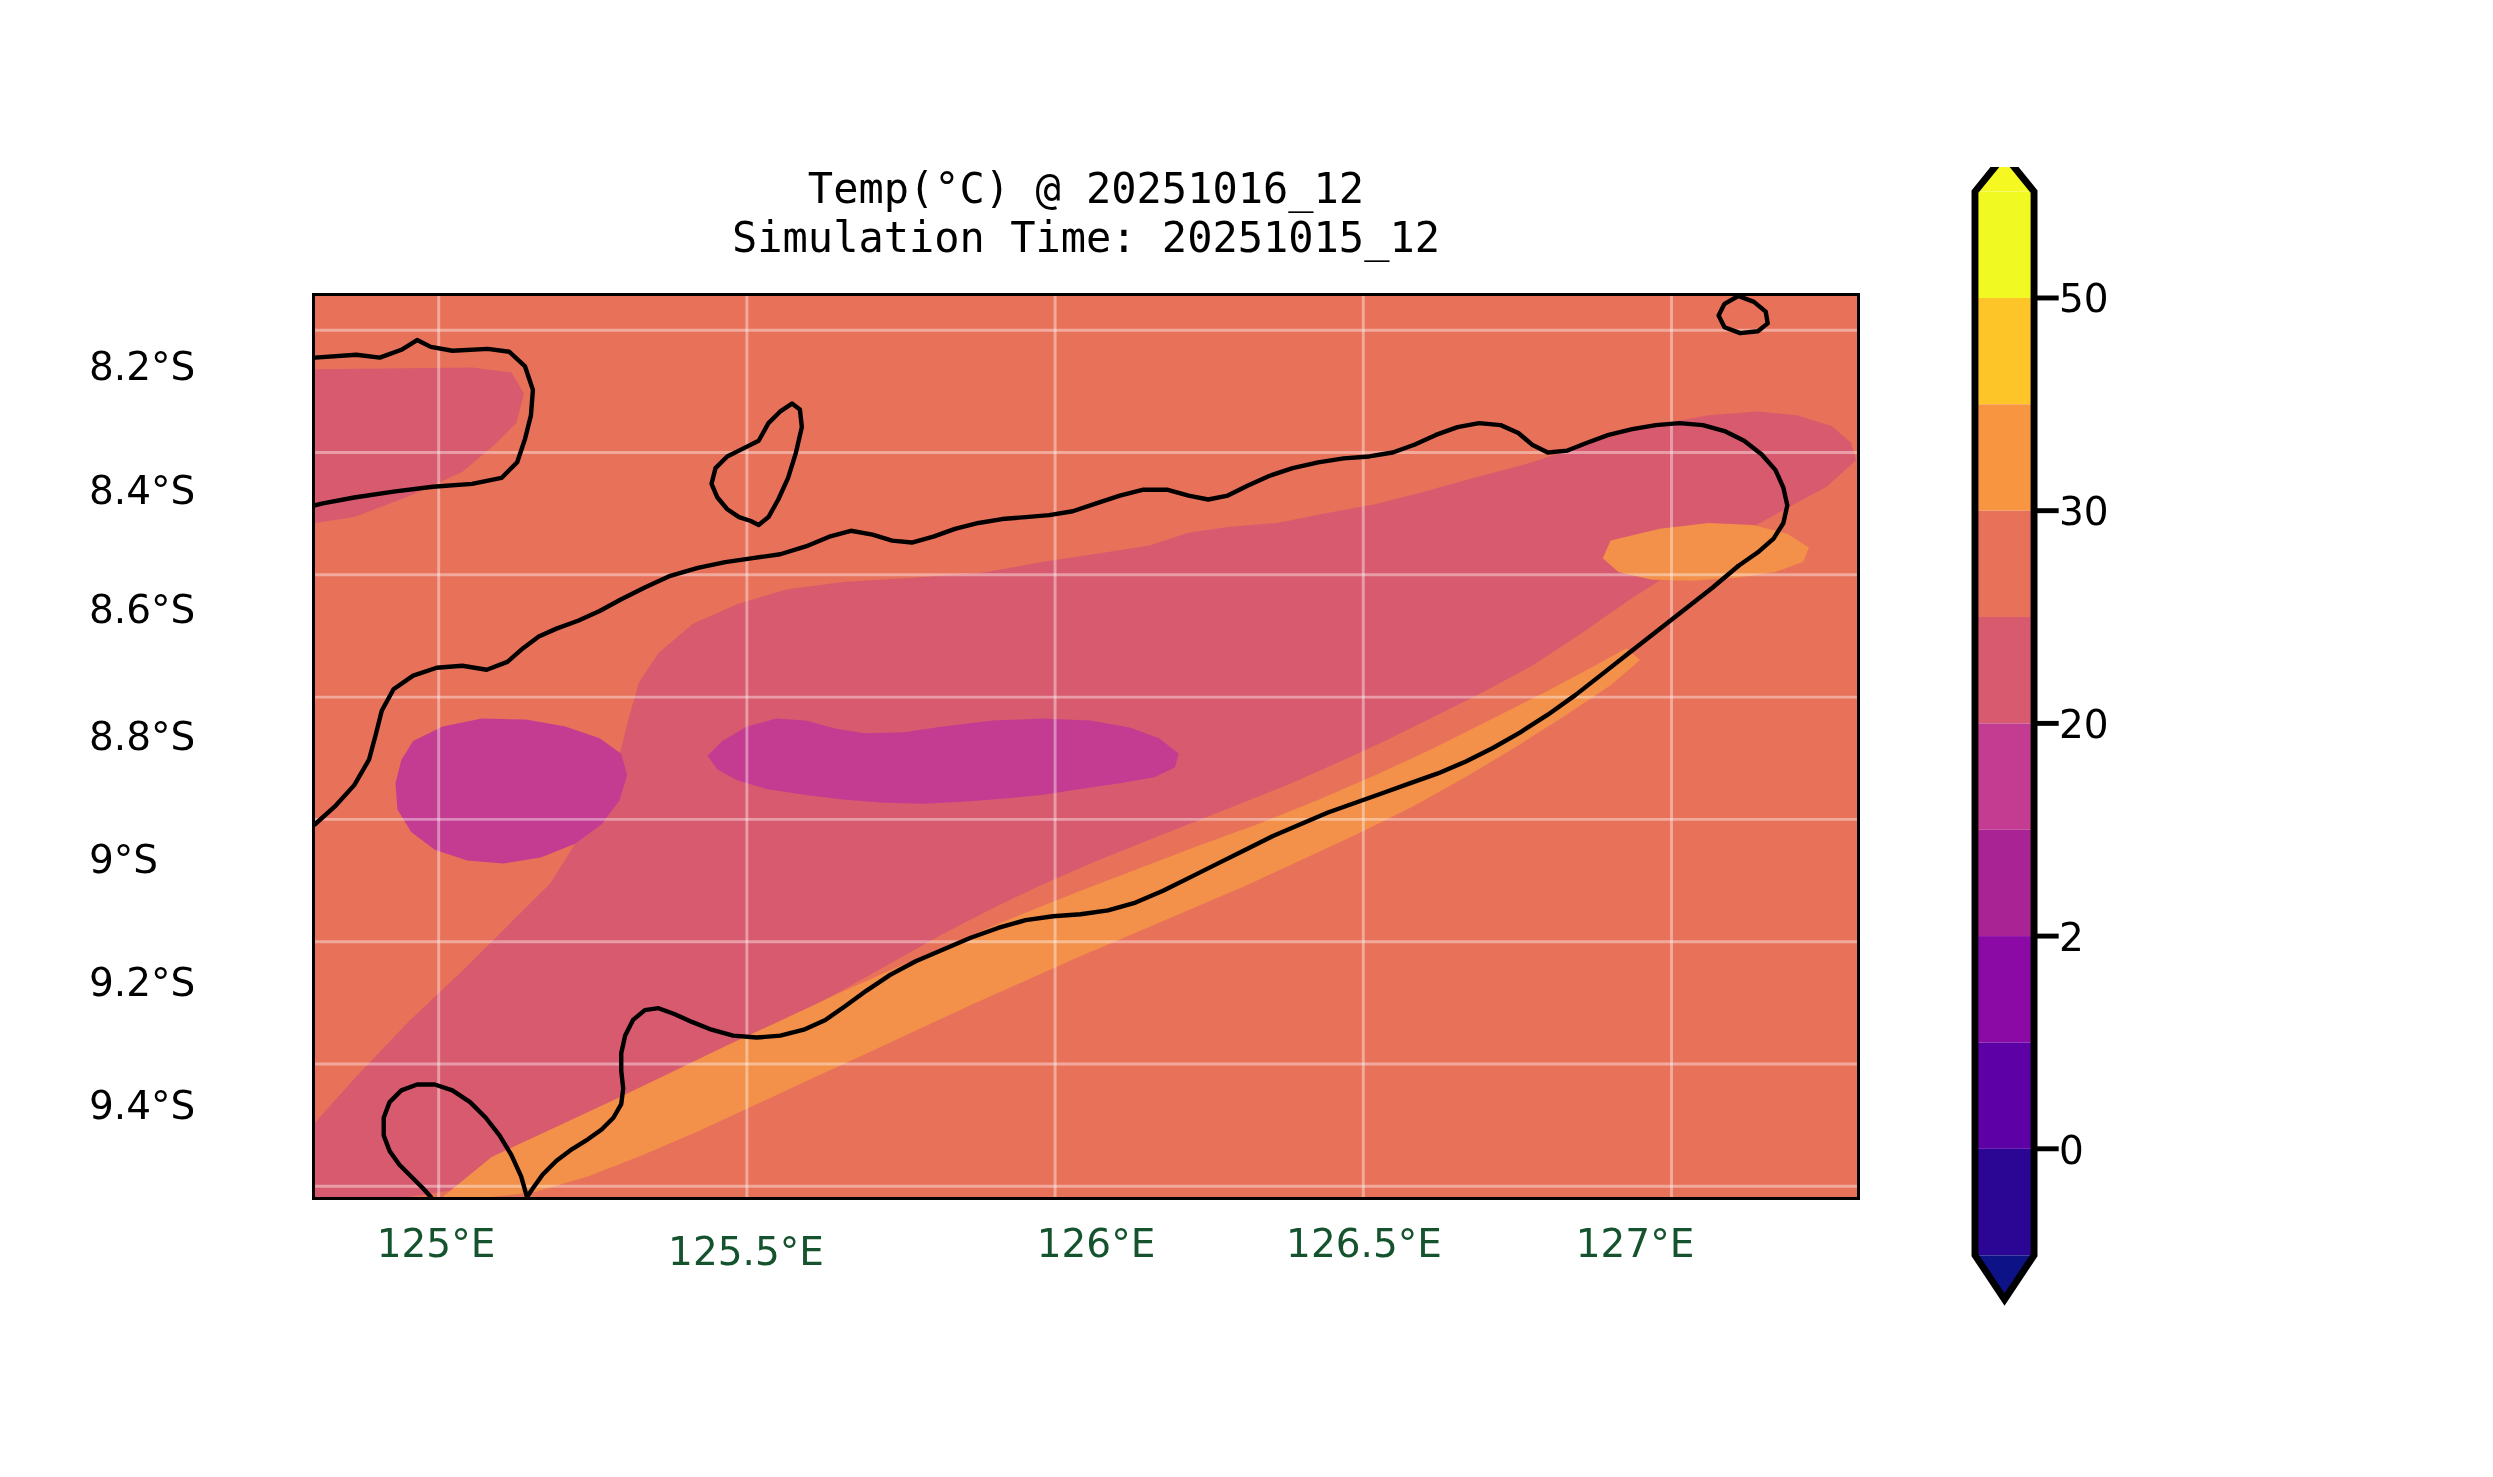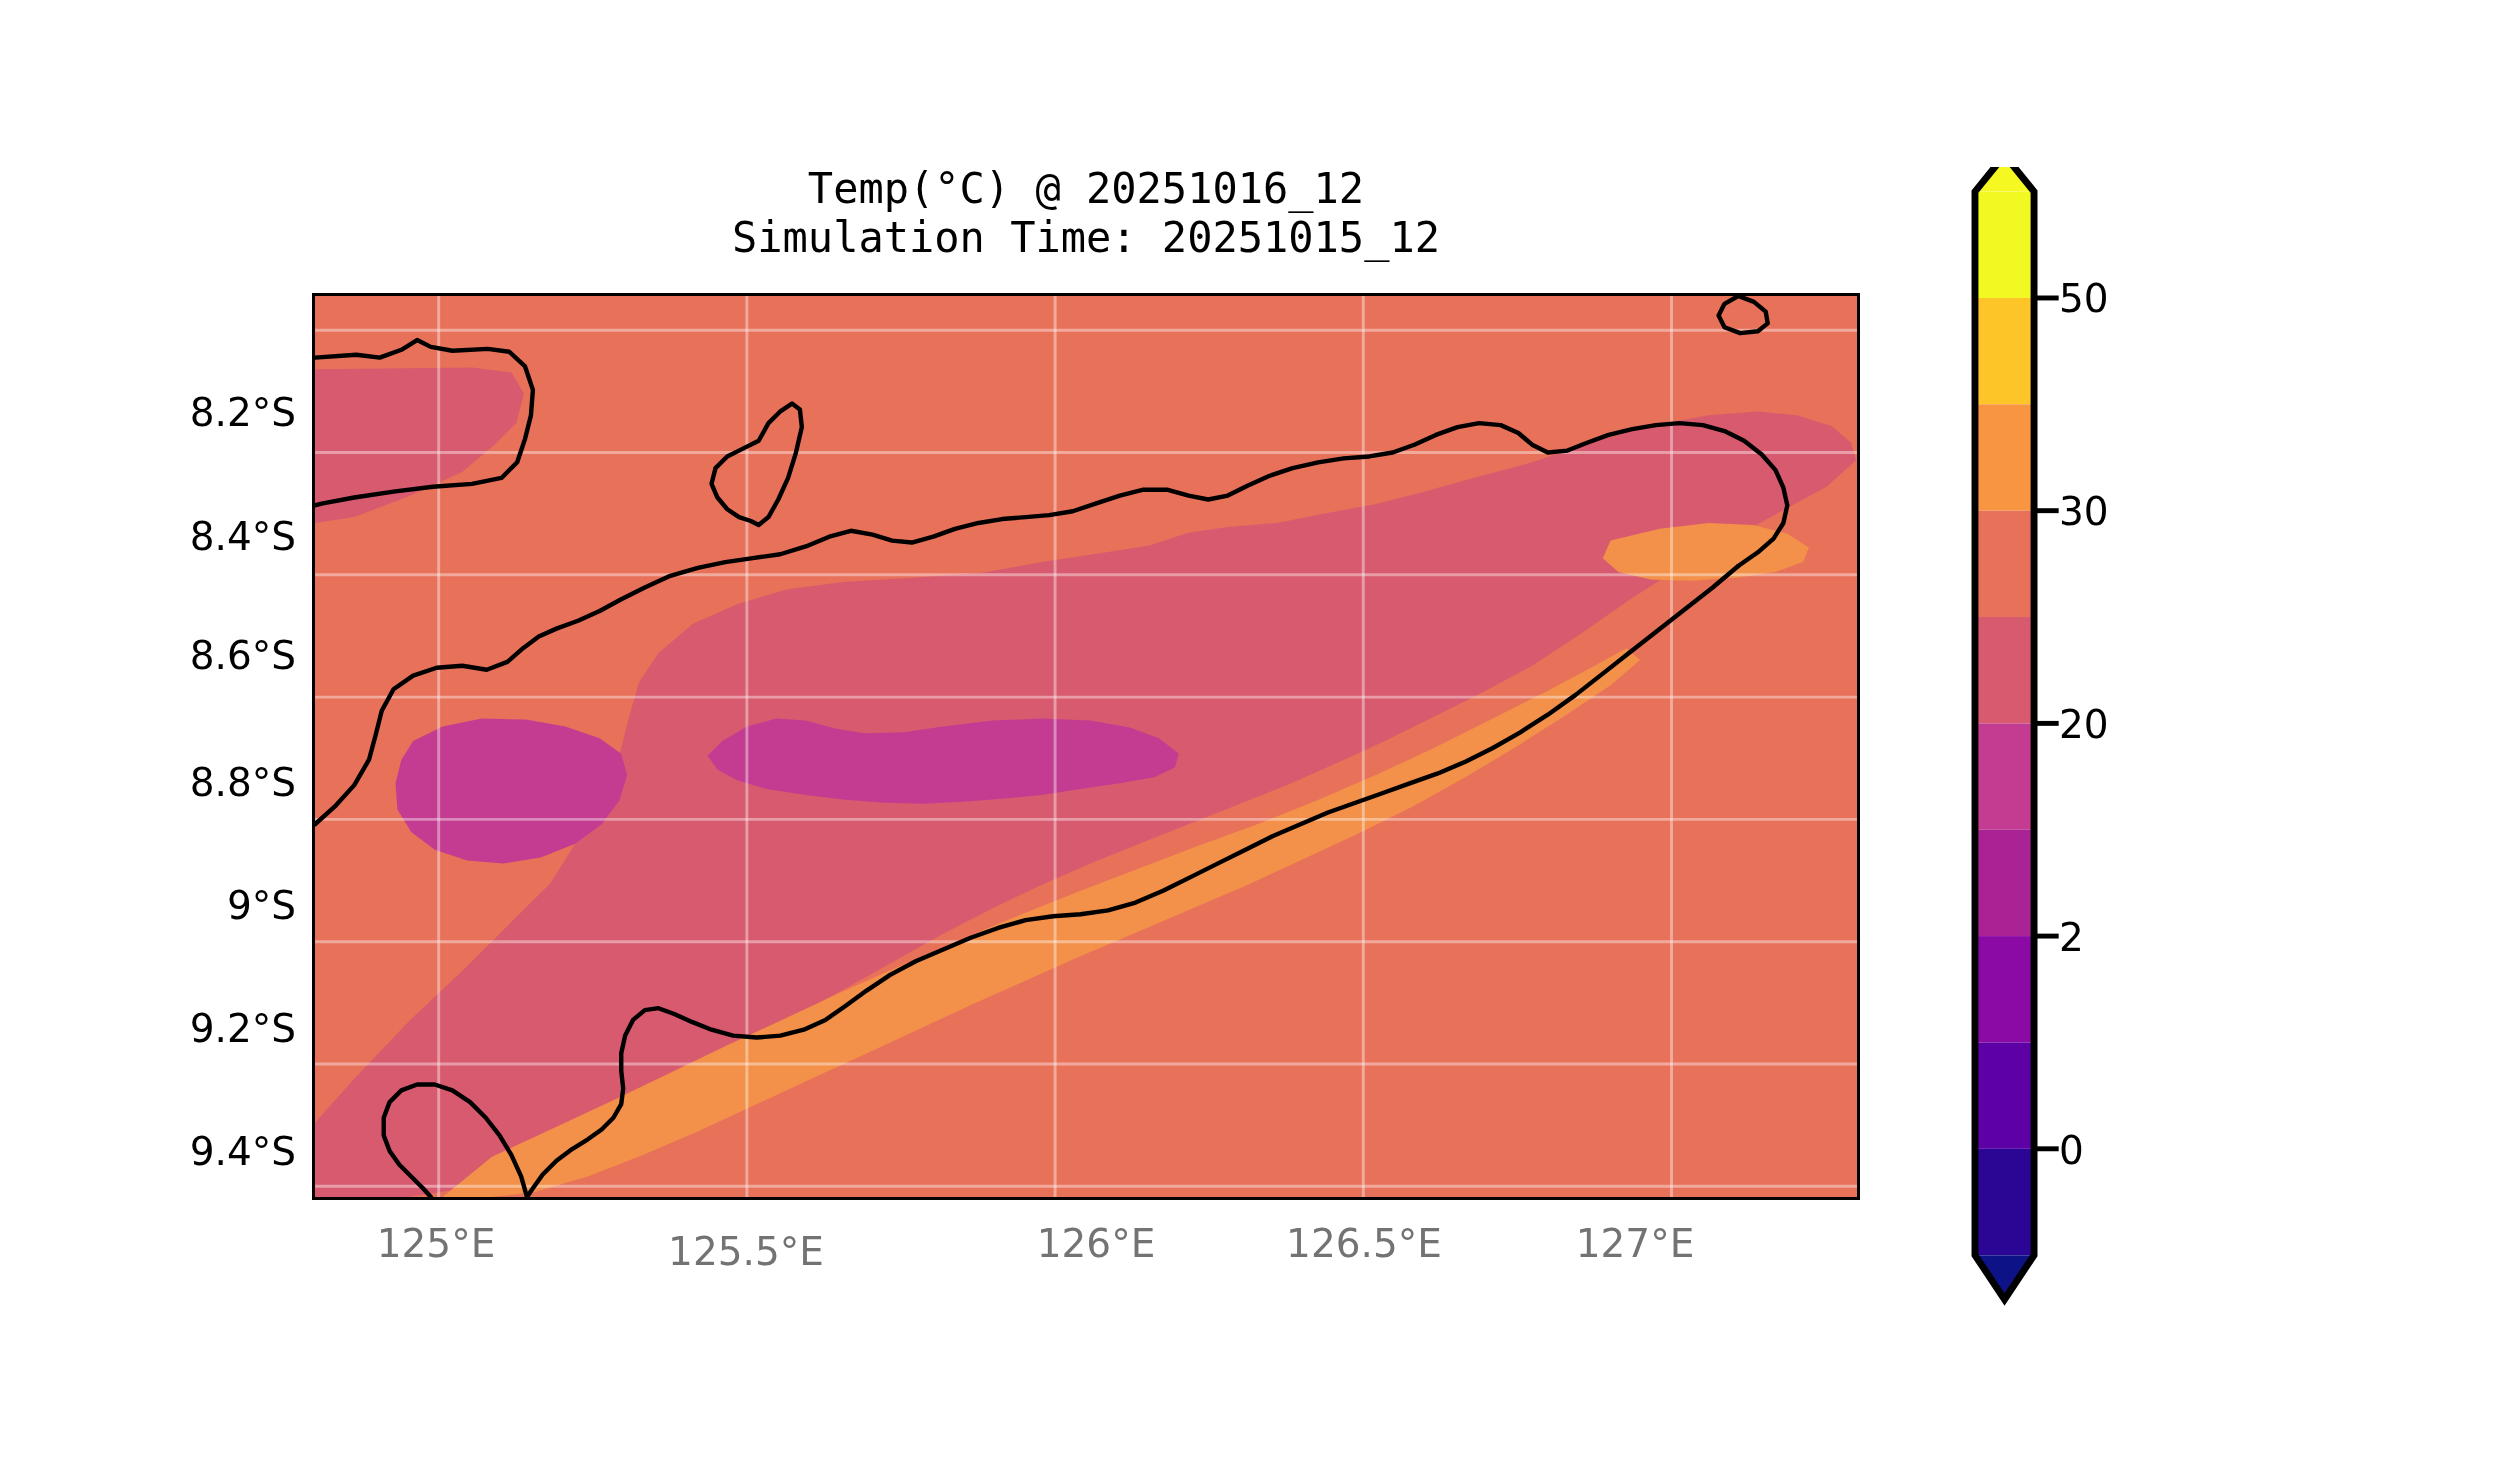--- a/index.html
+++ b/index.html
@@ -14,24 +14,24 @@
       font-family:"DejaVu Sans Mono","Liberation Mono",monospace;}
   #title-block div{white-space:pre;}
 
   
   #axes{position:absolute;left:312px;top:293px;width:1548px;height:907px;
         border:3.9px solid #000;box-sizing:border-box;overflow:hidden;background:#E8715A;}
   #map-clip{position:absolute;left:0;top:0;width:100%;height:100%;overflow:hidden;}
   #map-clip svg{display:block;width:100%;height:100%;}
 
   
-  .ylab{position:absolute;color:#000;font-size:39px;text-align:right;white-space:pre;
+  .ylab{position:absolute;color:#000;font-size:39px;text-align:left;white-space:pre;
         font-family:"DejaVu Sans","Liberation Sans",sans-serif;
-        width:207px;transform:translateY(-50%);margin-top:46px;}
-  .xlab{position:absolute;color:#737373;font-size:39px;text-align:center;white-space:pre;
+        width:207px;transform:translateY(-50%);}
+  .xlab{position:absolute;color:#14532d;font-size:39px;text-align:center;white-space:pre;
         font-family:"DejaVu Sans","Liberation Sans",sans-serif;
         width:256px;transform:translateX(-50%);top:1221px;}
 
   
   #cbar-wrap{position:absolute;left:1960px;top:167px;width:414px;height:1162px;}
   #cbar-wrap svg{display:block;}
   .cbticklab{position:absolute;color:#000;font-size:39px;white-space:pre;
         font-family:"DejaVu Sans","Liberation Sans",sans-serif;
         transform:translateY(-50%);left:2059px;}
 </style>

